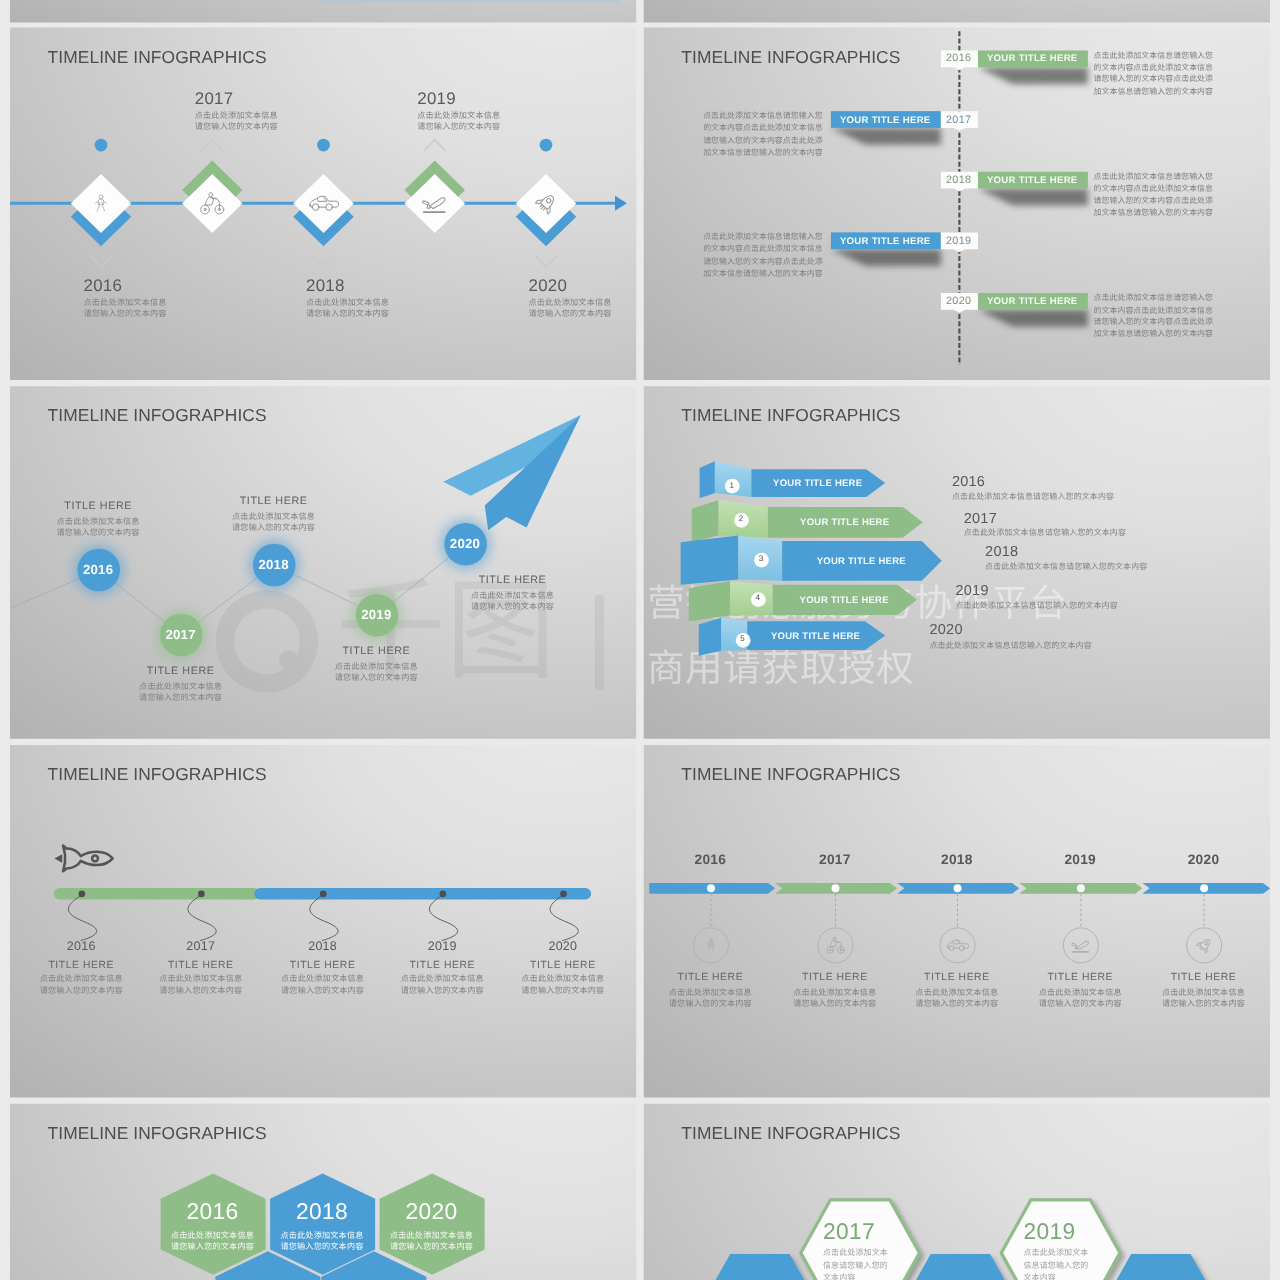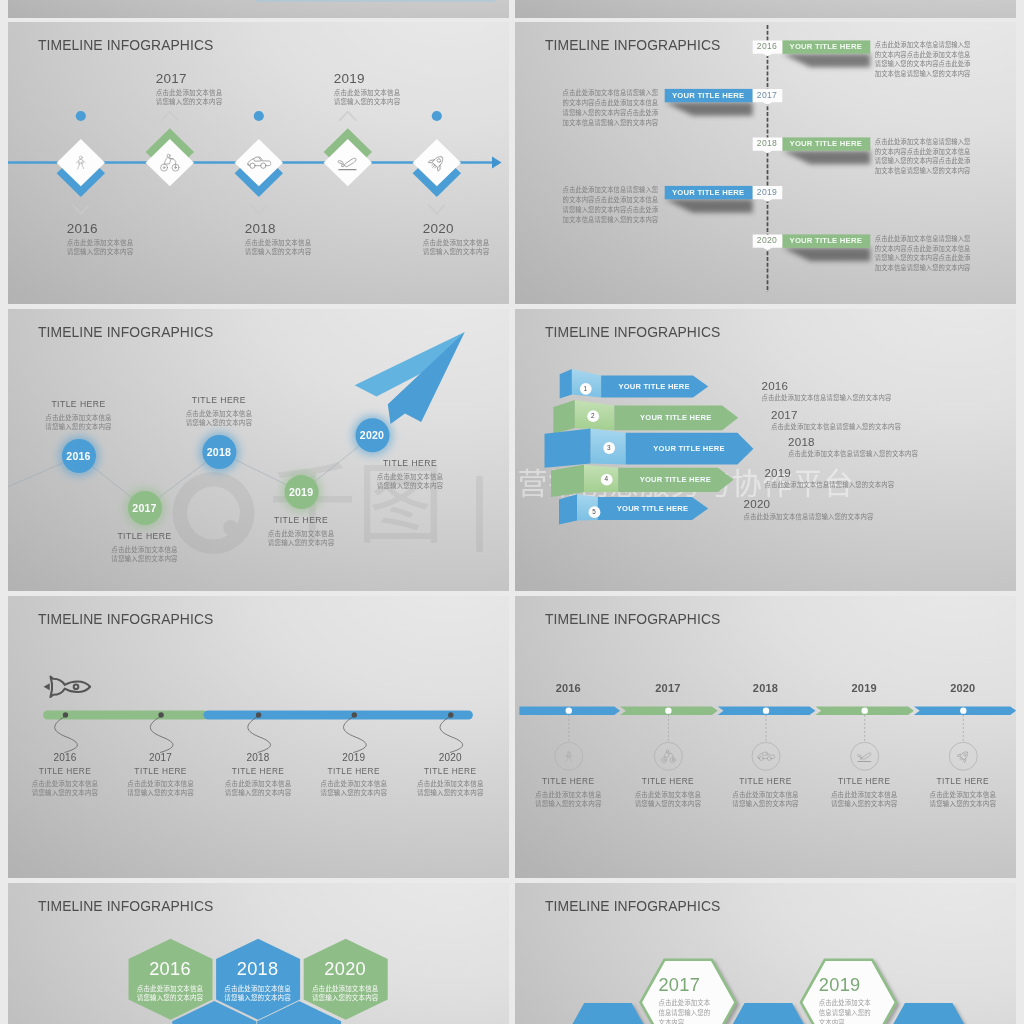--- a/index.html
+++ b/index.html
@@ -268,20 +268,21 @@
         <div class="abs" style="left:357.5px;top:147.8px;width:90px;text-align:center;">
           <div style="font-size:8.6px;color:#616161;letter-spacing:.45px;line-height:12px;">TITLE HERE</div>
           <div class="cnf" style="margin-top:3px;">点击此处添加文本信息</div>
           <div class="cnf">请您输入您的文本内容</div>
         </div>
       </div>
   </div>
   <div class="slide" id="s4" style="left:514.5px;top:309px;width:501px;height:282px;">
     <div class="wm2" style="position:absolute;left:0;top:0;width:501px;height:282px;overflow:hidden;pointer-events:none;">
       <div style="position:absolute;left:3px;top:160px;font-size:30px;line-height:30px;color:#fff;opacity:.45;letter-spacing:.6px;white-space:nowrap;">营销创意服务与协作平台</div>
+      <div style="position:absolute;left:3px;top:211.7px;font-size:30px;line-height:30px;color:#fff;opacity:.45;letter-spacing:.6px;white-space:nowrap;">商用请获取授权</div>
     </div>
     <div class="ttl">TIMELINE INFOGRAPHICS</div>
     <svg class="abs" width="501" height="282" style="left:0;top:0">
       <defs>
         <linearGradient id="g-lt-b" x1="0" y1="0" x2="0" y2="1">
             <stop offset="0" stop-color="#a6d6ee"></stop>
             <stop offset="1" stop-color="#7cc0e4"></stop>
           </linearGradient>
         <linearGradient id="g-lt-g" x1="0" y1="0" x2="0" y2="1">
             <stop offset="0" stop-color="#c4e0b4"></stop>

